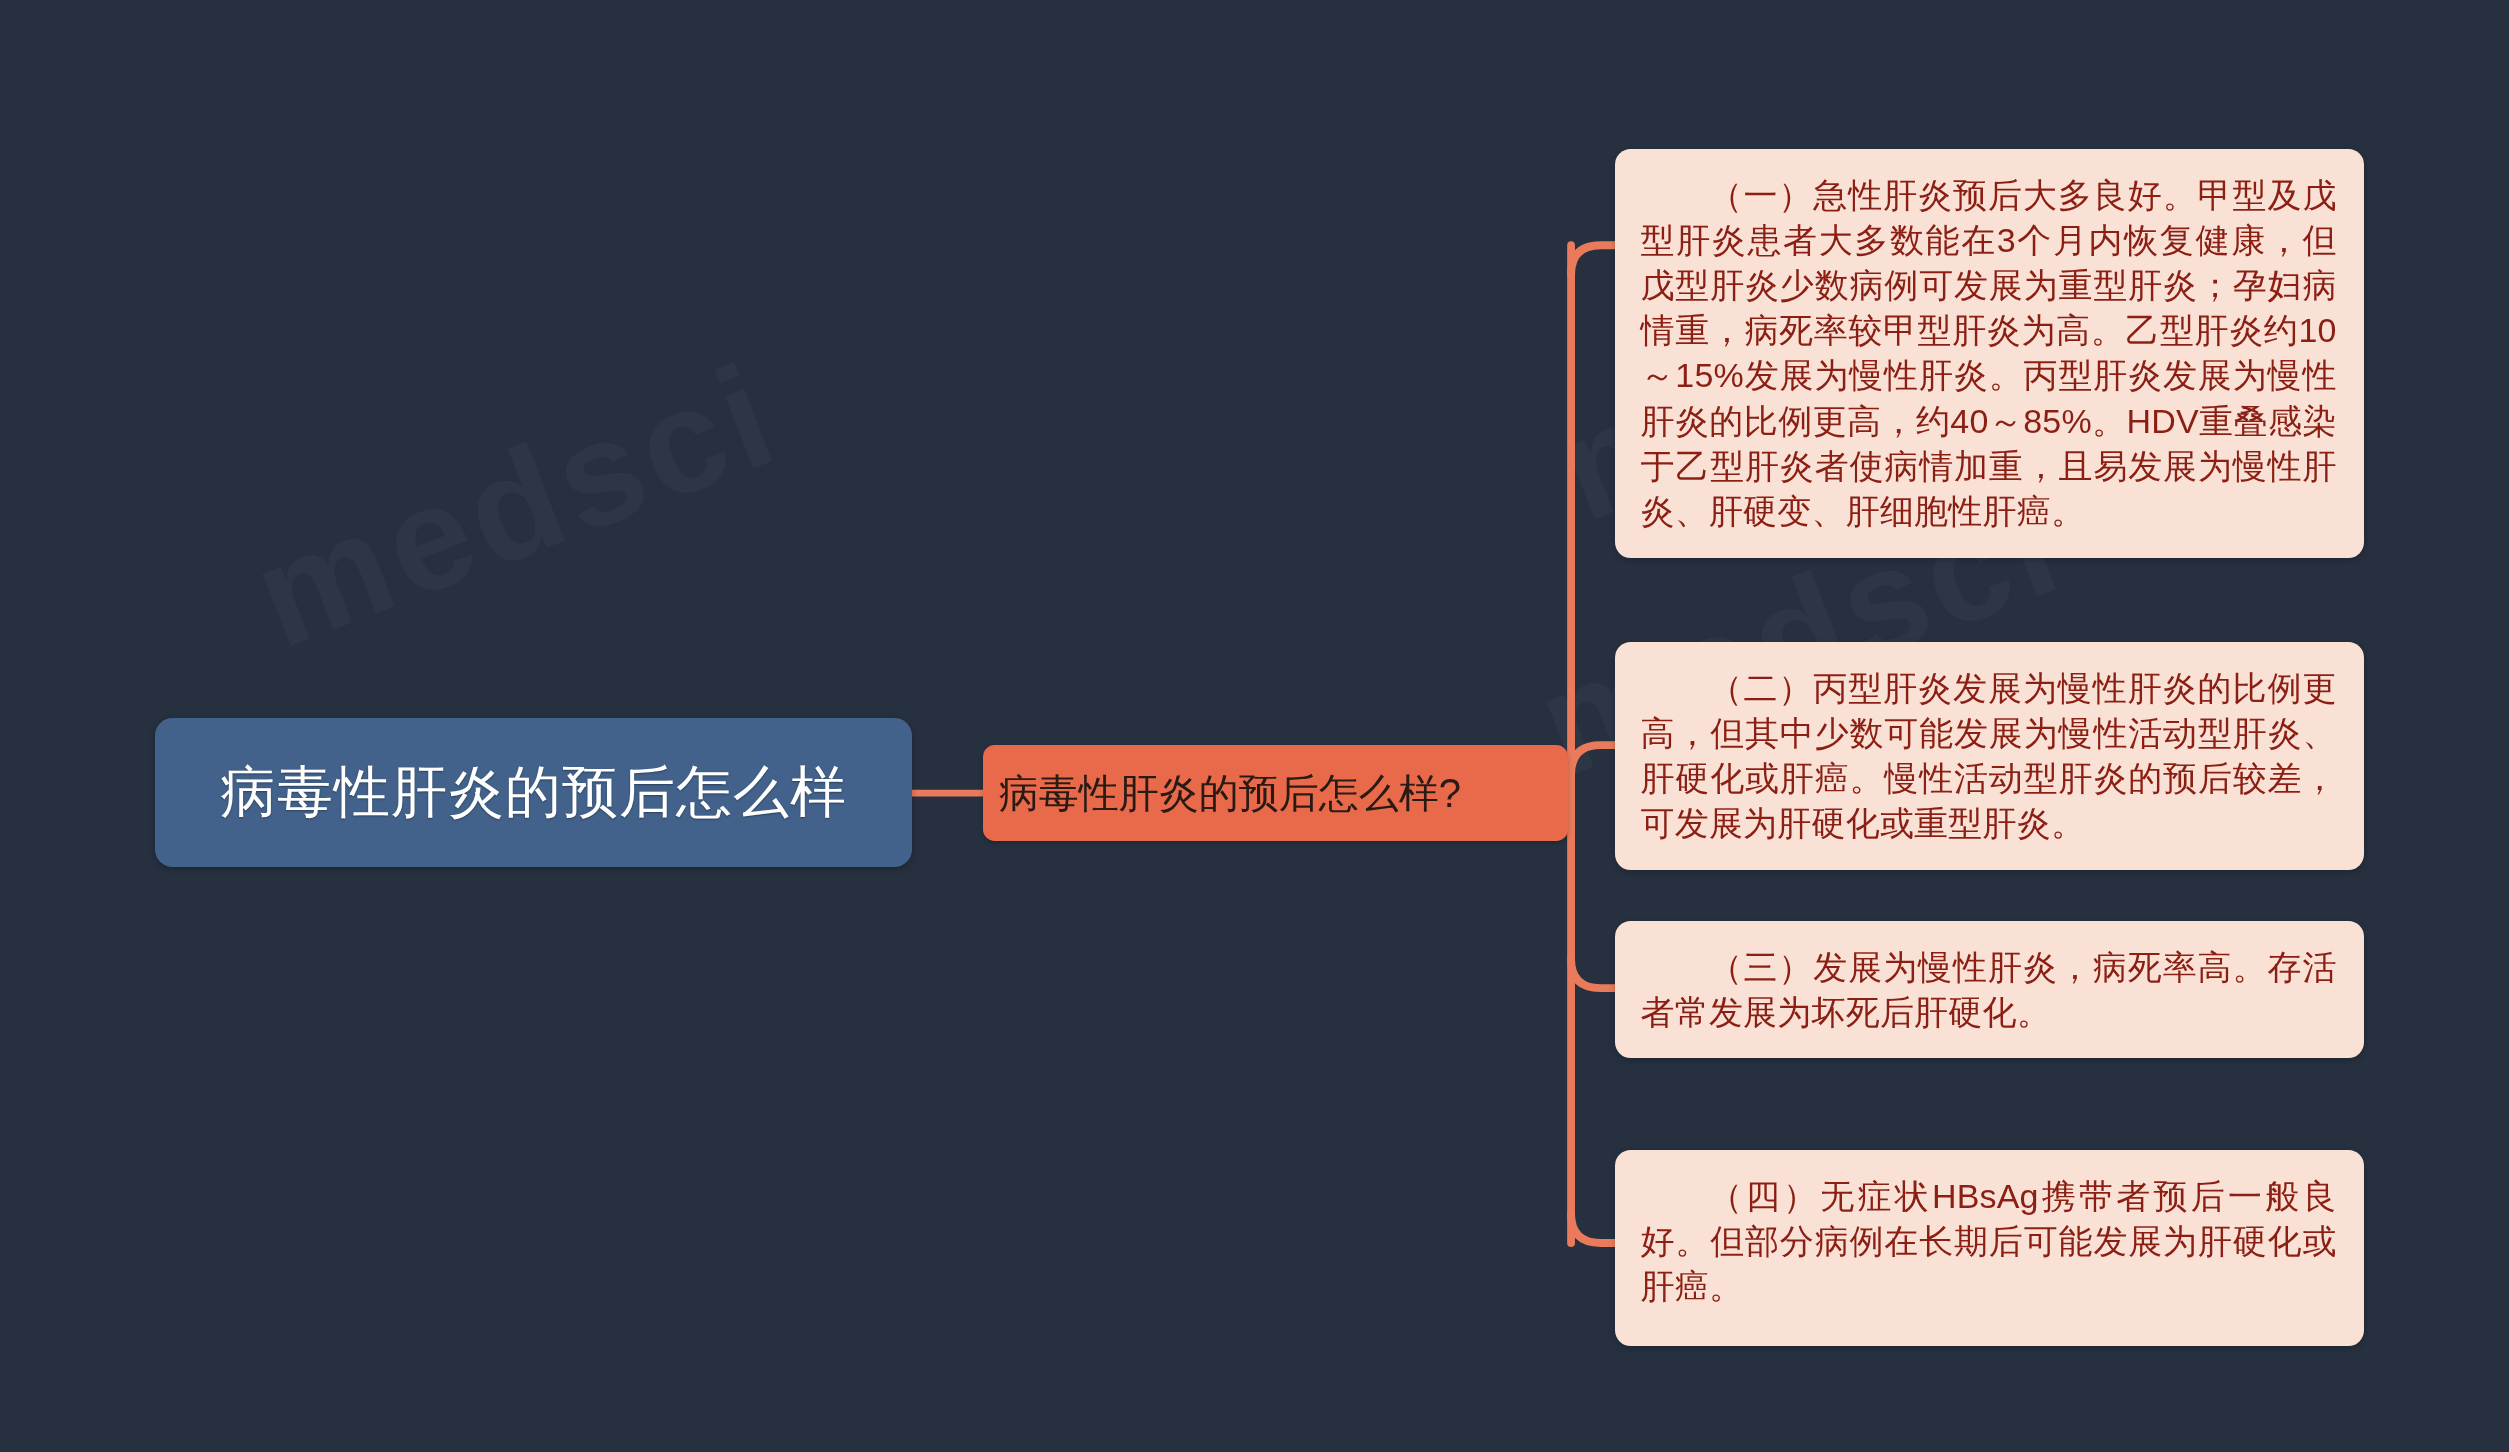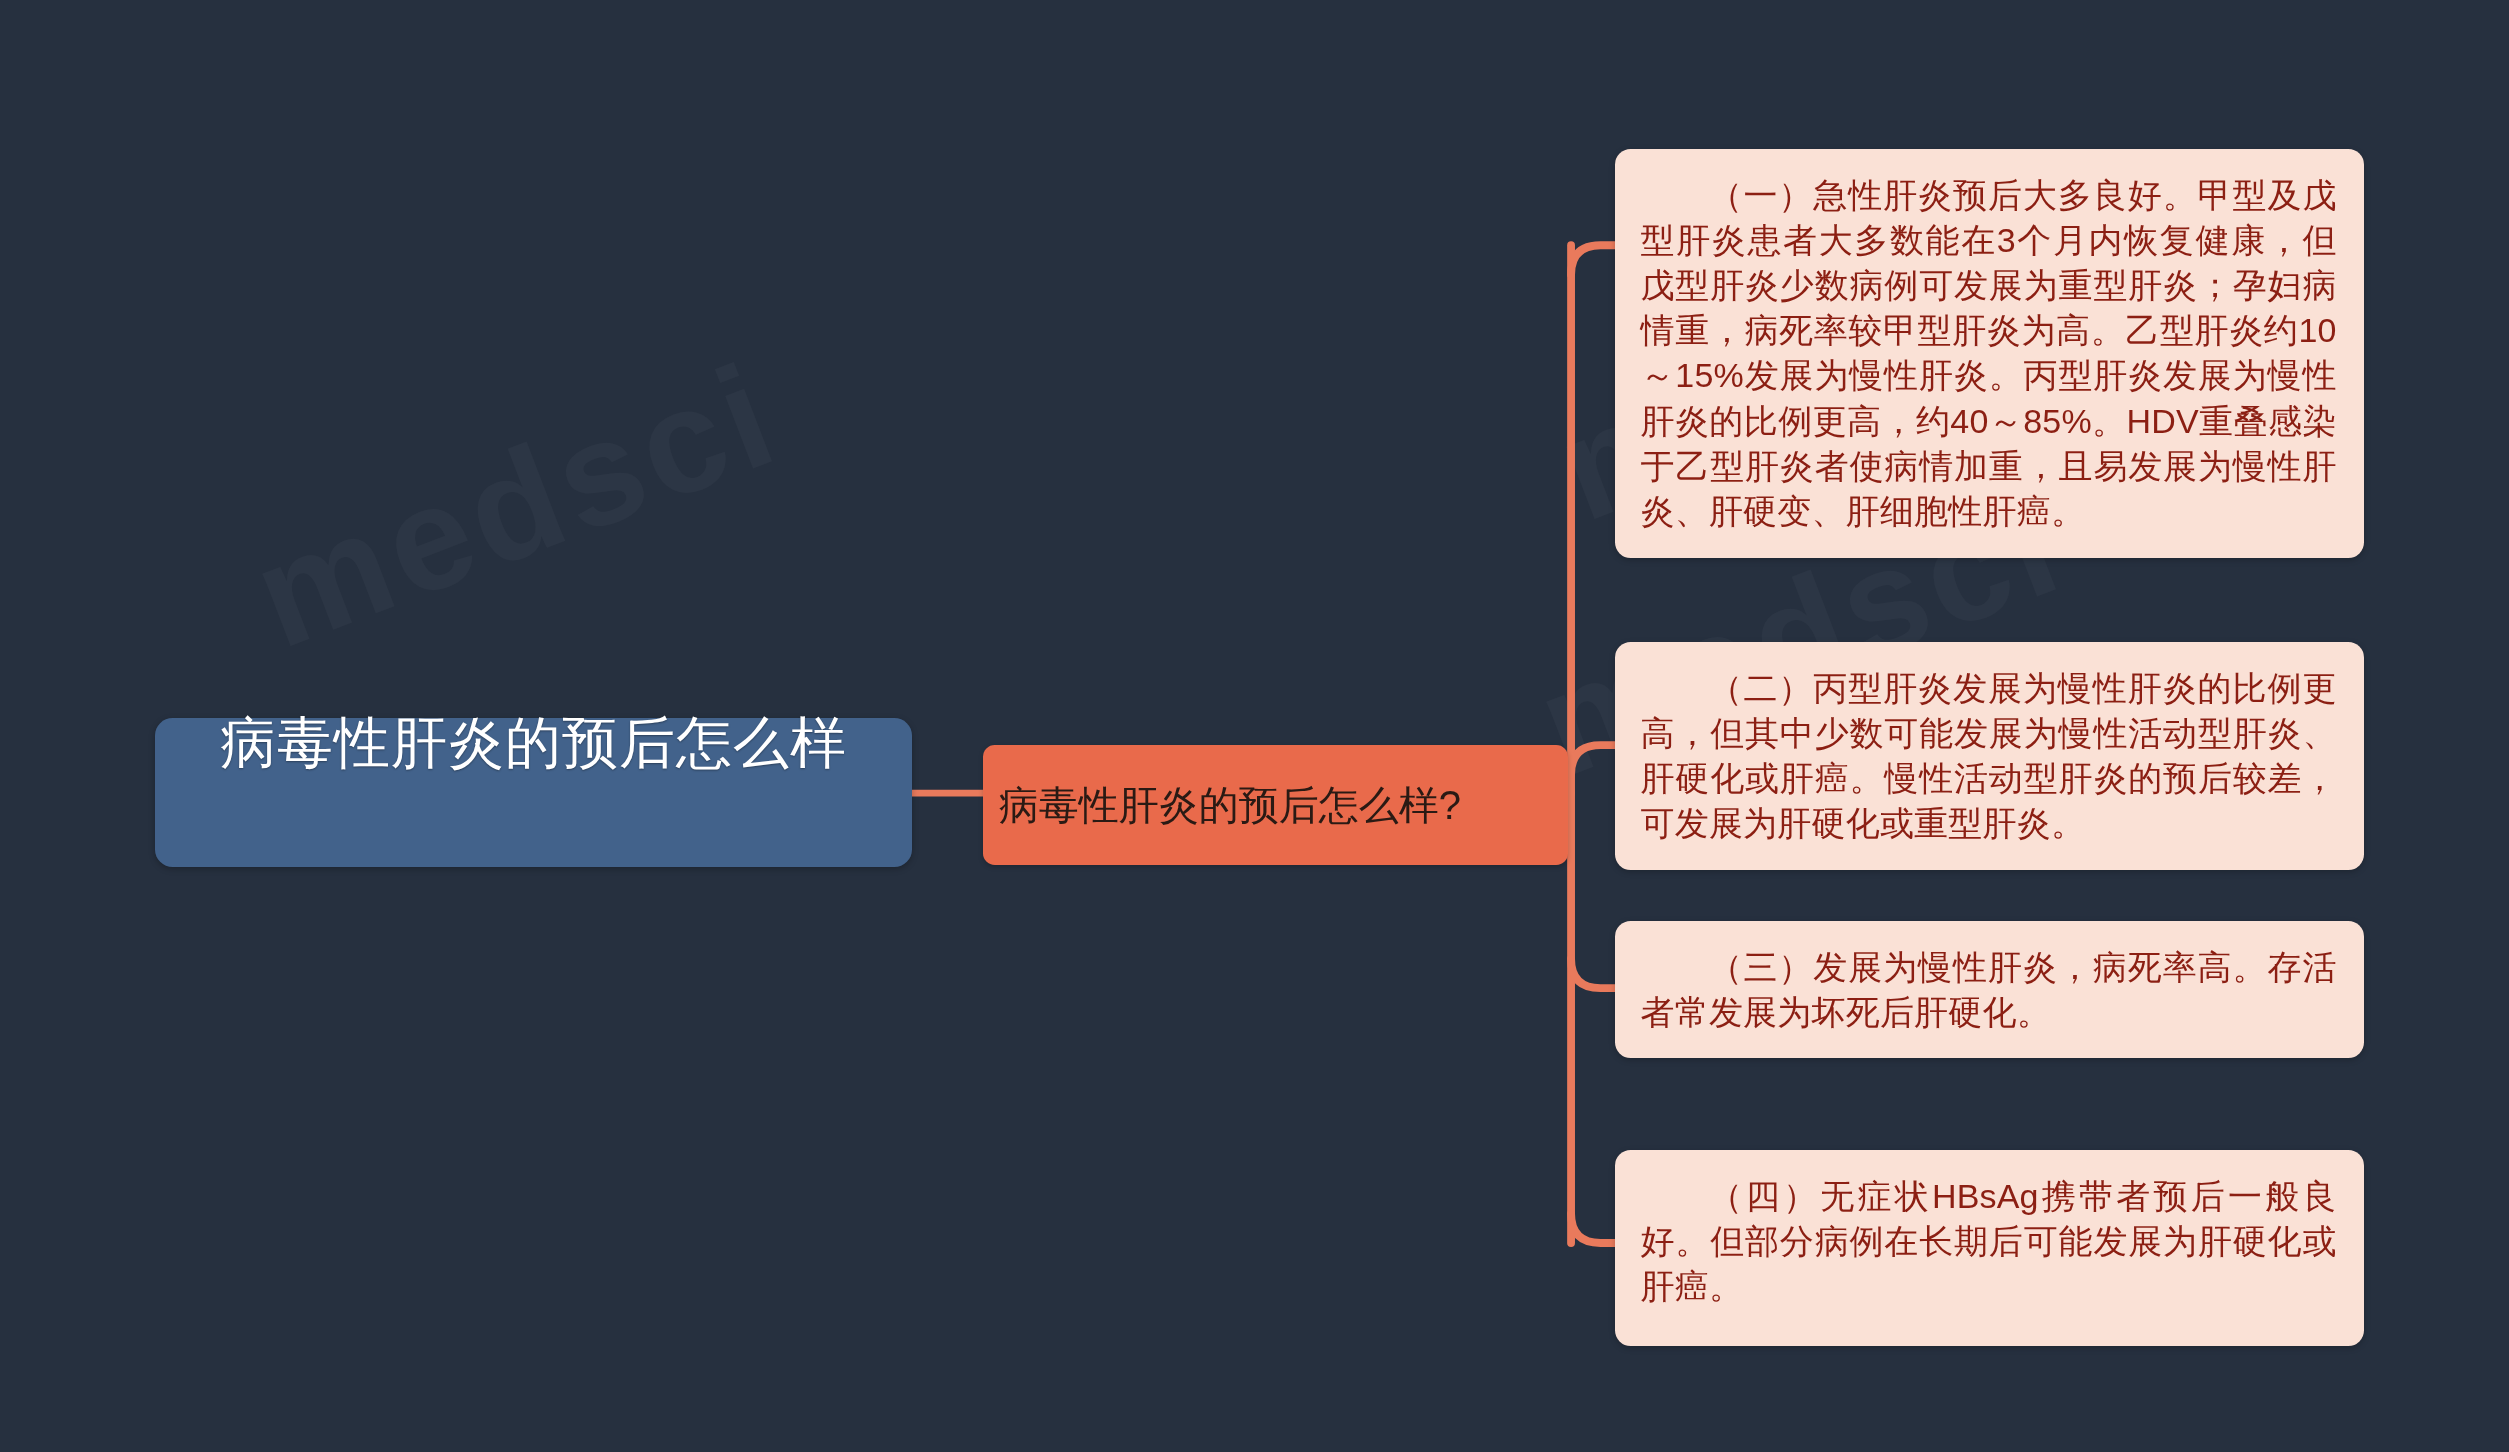--- a/index.html
+++ b/index.html
@@ -47,40 +47,39 @@
   }
 
   .root-node {
     left: 155px;
     top: 718px;
     width: 757px;
     height: 149px;
     background: #42628b;
     border-radius: 17.6px;
     display: flex;
-    align-items: flex-start;
+    align-items: center;
     justify-content: center;
     box-shadow: 0 2px 5.9px rgba(0,0,0,0.25);
-    font-family: Liberation Mono, monospace;
   }
   .root-node .label {
     color: #ffffff;
     font-size: 56px;
     line-height: 1.05;
     font-weight: 400;
     letter-spacing: 1px;
     text-shadow: 0 1px 2px rgba(0,0,0,0.35);
     white-space: nowrap;
   }
 
   .topic-node {
     left: 983px;
     top: 745px;
     width: 585px;
-    height: 120px;
+    height: 96px;
     background: #e96a4b;
     border-radius: 11.8px;
     display: flex;
     align-items: center;
     padding-left: 15.7px;
     box-shadow: 0 2px 4.9px rgba(0,0,0,0.22);
   }
   .topic-node .label {
     color: #2a1a14;
     font-size: 40px;

